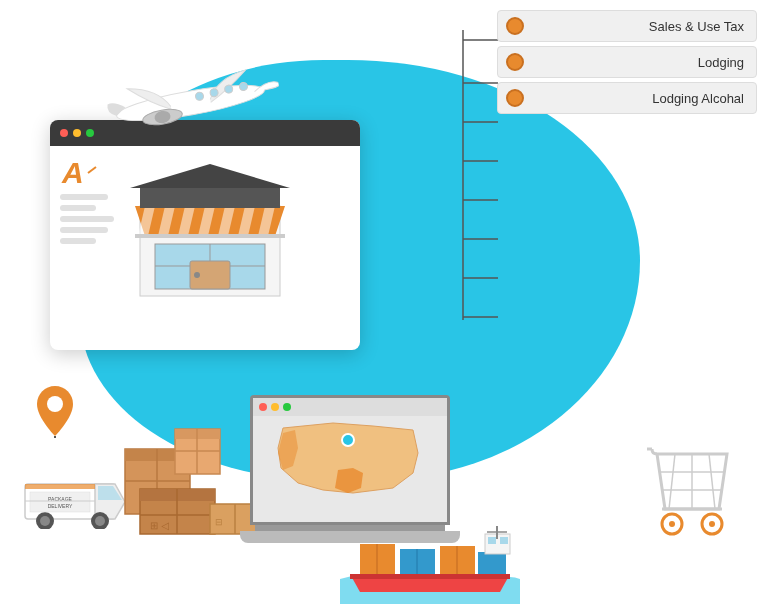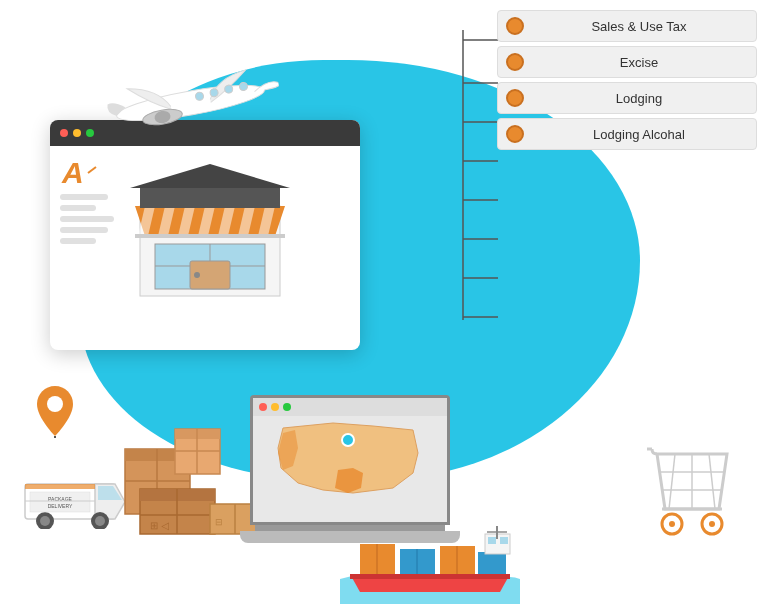--- a/index.html
+++ b/index.html
@@ -55,21 +55,21 @@
       border-radius: 50%;
       margin-right: 10px;
       flex-shrink: 0;
       border: 2px solid #c97020;
     }
 
     .tax-item span {
       font-size: 13px;
       color: #333;
       flex: 1;
-      text-align: center;
+      text-align: right;
     }
 
     
     .connector-svg {
       position: absolute;
       top: 0;
       left: 0;
       width: 767px;
       height: 613px;
       z-index: 5;
@@ -246,23 +246,20 @@
   <line x1="463" y1="161" x2="498" y2="161" stroke="#555" stroke-width="1.5"></line>
   <line x1="463" y1="200" x2="498" y2="200" stroke="#555" stroke-width="1.5"></line>
   <line x1="463" y1="239" x2="498" y2="239" stroke="#555" stroke-width="1.5"></line>
   <line x1="463" y1="278" x2="498" y2="278" stroke="#555" stroke-width="1.5"></line>
   <line x1="463" y1="317" x2="498" y2="317" stroke="#555" stroke-width="1.5"></line>
 </svg>
 
 <div class="tax-panel">
   <div class="tax-item">
     <span>Sales &amp; Use Tax</span>
-  </div>
-  <div class="tax-item">
-    <span>Excise</span>
   </div>
   <div class="tax-item">
     <span>Lodging</span>
   </div>
   <div class="tax-item">
     <span>Lodging Alcohal</span>
   </div>
 </div>
 
 <div class="browser-window">

